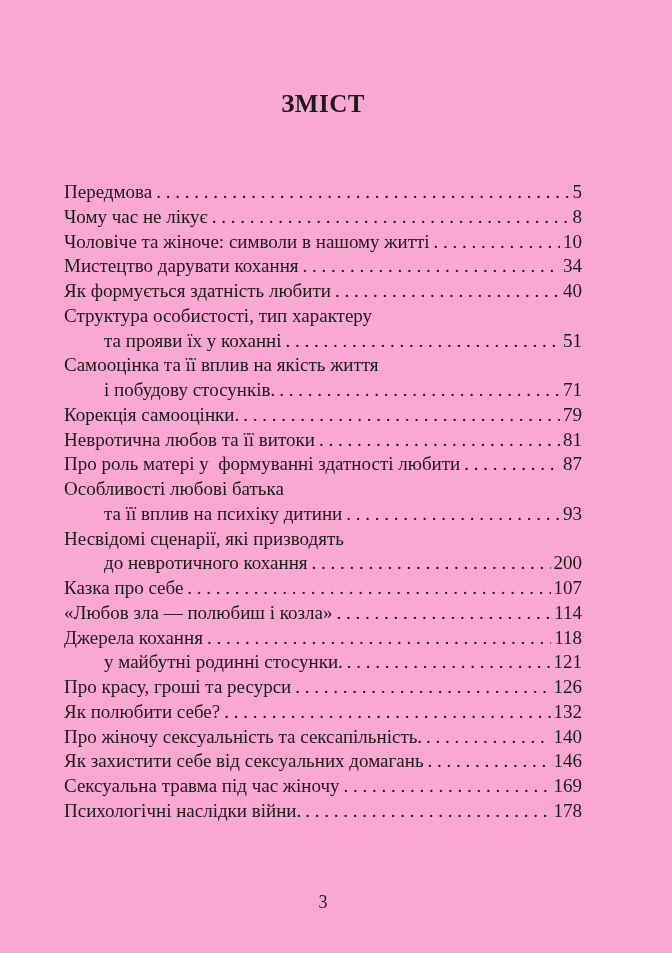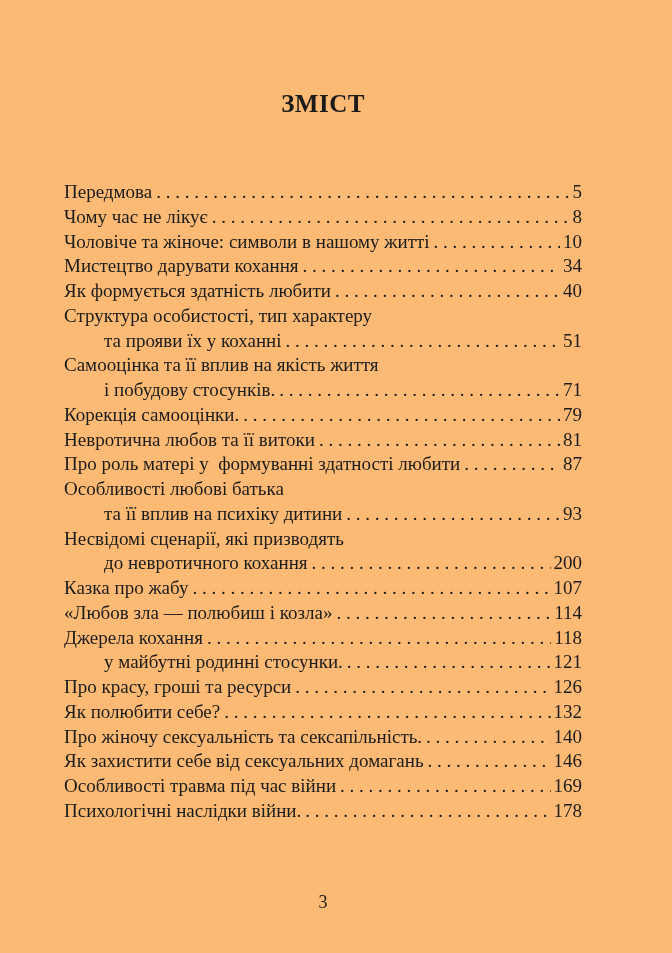--- a/index.html
+++ b/index.html
@@ -68,21 +68,21 @@
     left: 64px;
     width: 518px;
     text-align: center;
     font-size: 18px;
     line-height: 1;
   }
 </style>
 </head>
 <body>
 
-<div class="page" style="color: rgb(27, 27, 27); background: #fdba74;">
+<div class="page" style="color: rgb(27, 27, 27); background: #f9a8d4;">
   <h1 class="title">ЗМІСТ</h1>
 
   <div class="toc" id="toc">
       <div class="row">
     <span class="t">Передмова</span>
     <span class="leader"></span>
     <span class="num">5</span>
   </div>
       <div class="row">
     <span class="t">Чому час не лікує</span>
@@ -149,21 +149,21 @@
       <div class="row noleader">
     <span class="t">Несвідомі сценарії, які призводять</span>
 
   </div>
       <div class="row indent">
     <span class="t">до невротичного кохання</span>
     <span class="leader"></span>
     <span class="num">200</span>
   </div>
       <div class="row">
-    <span class="t">Казка про жабу</span>
+    <span class="t">Казка про себе</span>
     <span class="leader"></span>
     <span class="num">107</span>
   </div>
       <div class="row">
     <span class="t">«Любов зла — полюбиш і козла»</span>
     <span class="leader"></span>
     <span class="num">114</span>
   </div>
       <div class="row">
     <span class="t">Джерела кохання</span>
@@ -189,21 +189,21 @@
     <span class="t">Про жіночу сексуальність та сексапільність.</span>
     <span class="leader"></span>
     <span class="num">140</span>
   </div>
       <div class="row">
     <span class="t">Як захистити себе від сексуальних домагань</span>
     <span class="leader"></span>
     <span class="num">146</span>
   </div>
       <div class="row">
-    <span class="t">Особливості травма під час війни</span>
+    <span class="t">Сексуальна травма під час жіночу</span>
     <span class="leader"></span>
     <span class="num">169</span>
   </div>
       <div class="row">
     <span class="t">Психологічні наслідки війни.</span>
     <span class="leader"></span>
     <span class="num">178</span>
   </div>
     </div>
 

